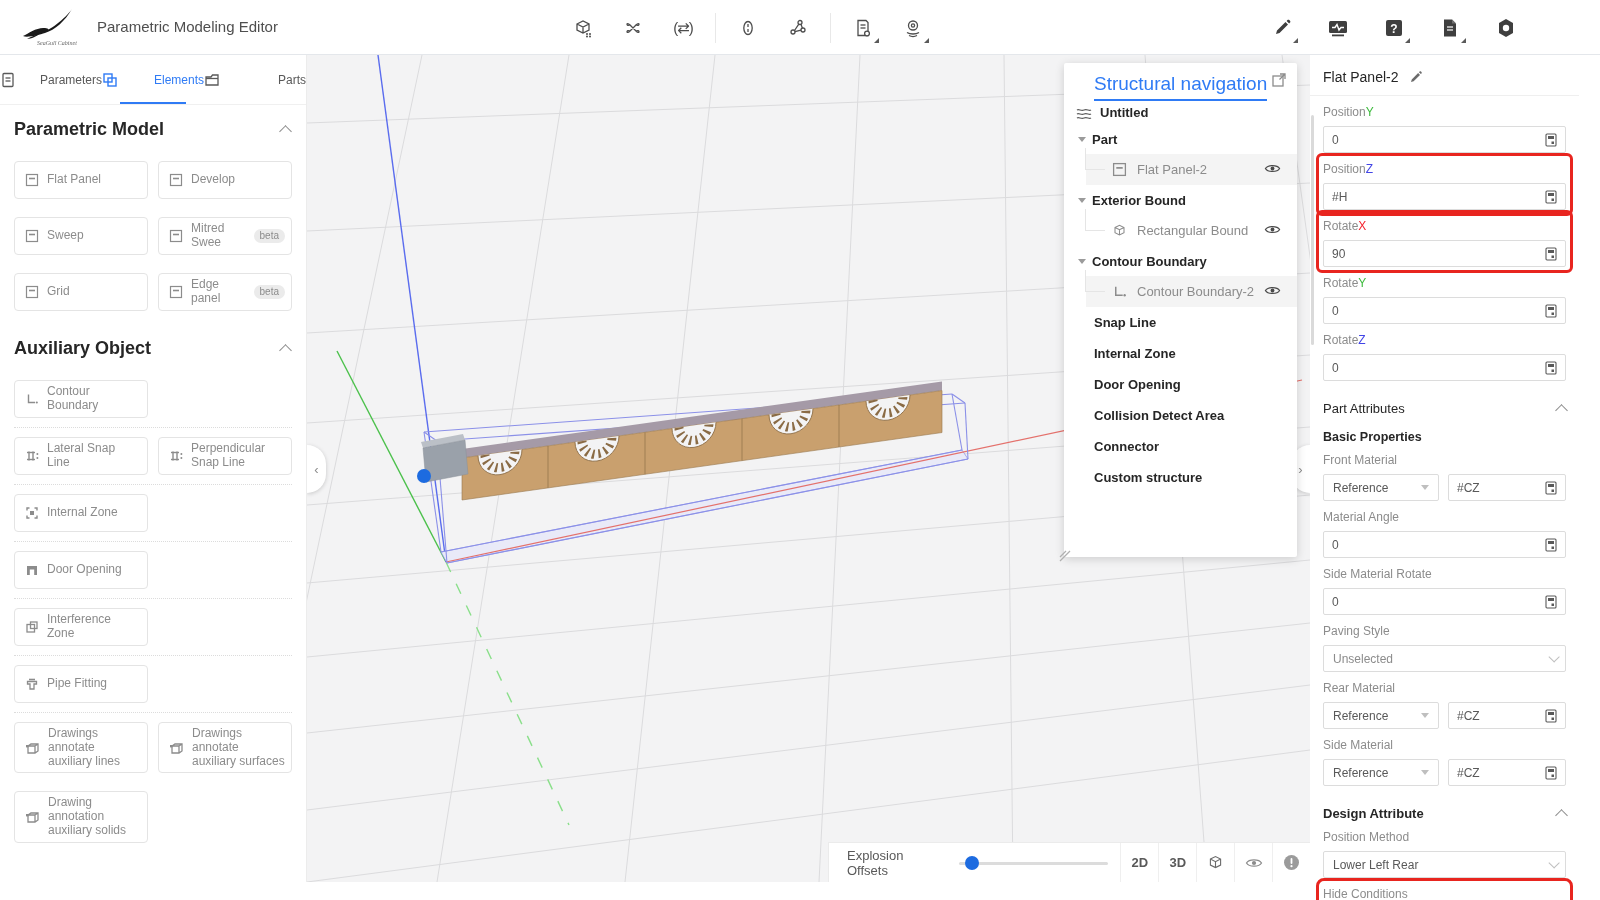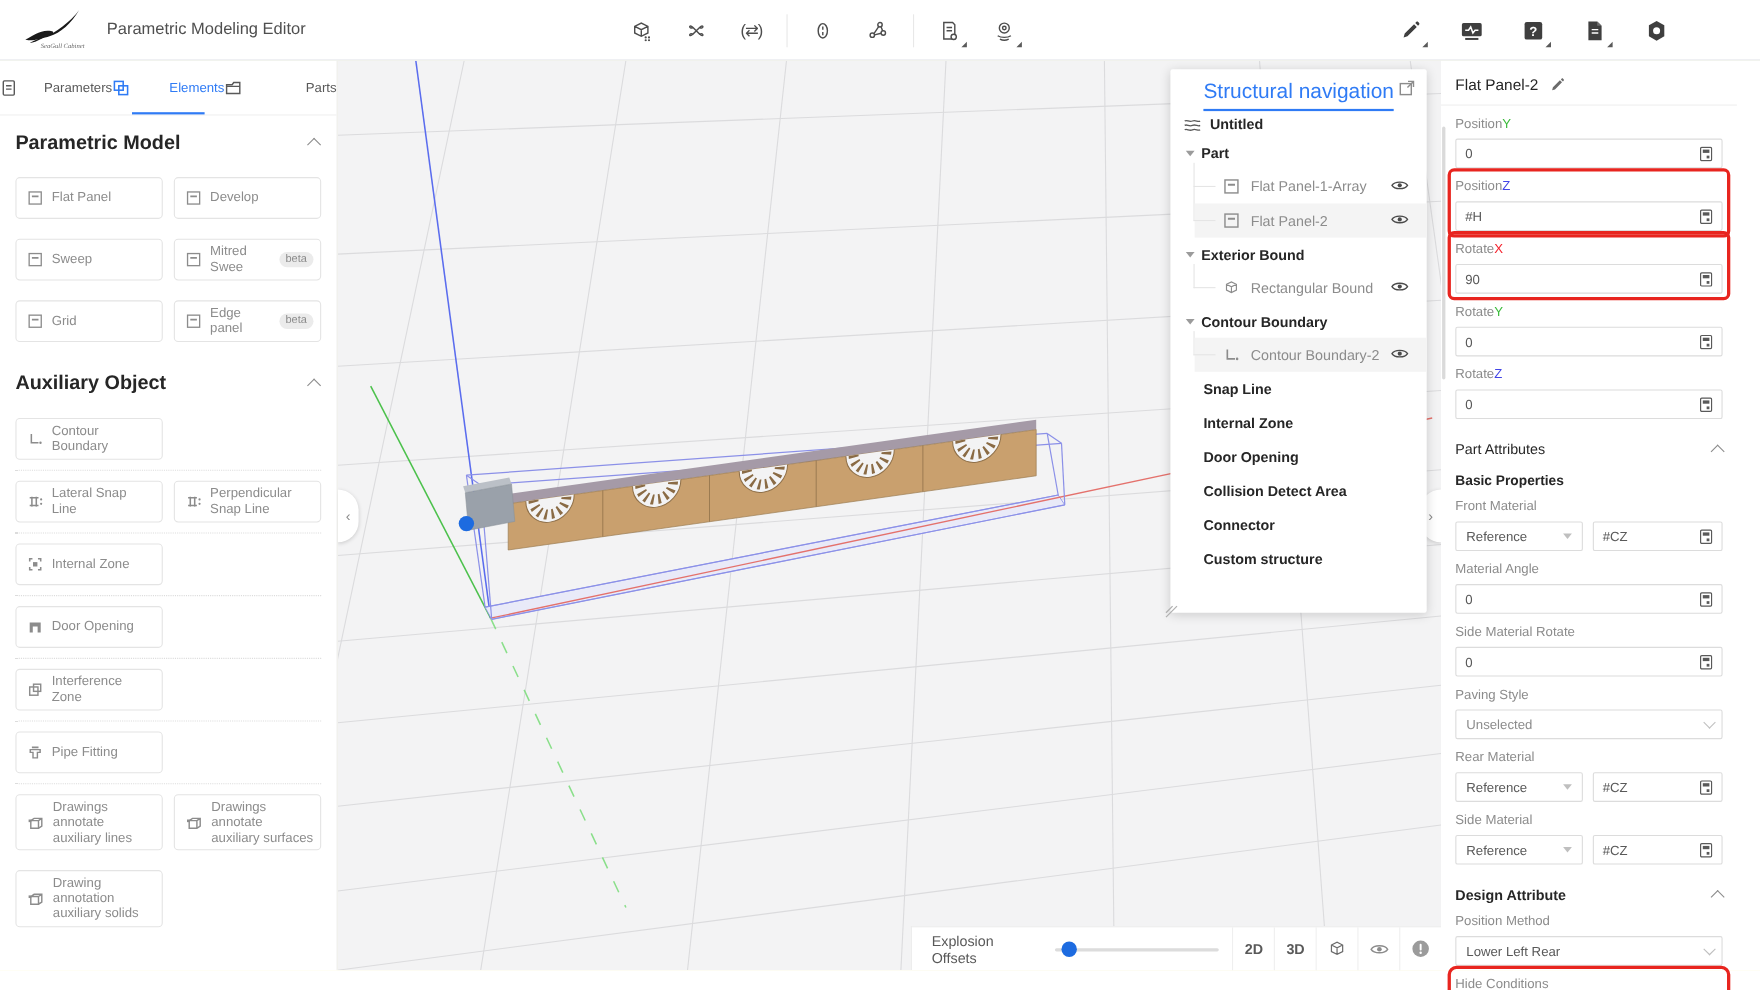--- a/index.html
+++ b/index.html
@@ -1,18 +1,18 @@
 <!DOCTYPE html>
 <html><head>
 <meta charset="utf-8">
 <style>
   * { margin:0; padding:0; box-sizing:border-box; }
   html,body { width:1600px; height:900px; background:#fff; overflow:hidden;
               font-family:"Liberation Sans", sans-serif; color:#595959; }
-  .app { position:absolute; inset:0 0 18px 0; background:#fef9c3; }
+  .app { position:absolute; inset:0 0 18px 0; background:#22c55e; }
 
   
   .topbar { position:absolute; left:0; top:0; width:1600px; height:55px; background:#fff;
             border-bottom:1px solid #E4E7EB; z-index:30; }
   .logo { position:absolute; left:15px; top:3px; width:70px; height:50px; }
   .logo-caption { position:absolute; left:22px; top:37px; font-family:"Liberation Serif",serif;
                   font-style:italic; font-size:6px; color:#666; line-height:6px; width:60px; }
   .app-title { position:absolute; left:97px; top:18px; font-size:15px; color:#4F4F4F; }
   .tb-group { position:absolute; top:0; height:55px; display:flex; align-items:center; gap:14px; }
   .tb-btn { position:relative; width:36px; height:36px; display:flex; align-items:center;
@@ -564,31 +564,20 @@
         <path d="M1 12 C3 10.5 5 13.5 8 12 C11 10.5 13 13.5 15 12"></path>
       </svg>
       <span>Untitled</span>
     </div>
 
     <div class="tree-group">
       <span class="tree-caret"></span>
       <span>Part</span>
     </div>
     <div class="tree-children">
-      <div class="tree-leaf">
-        <svg width="15" height="15" viewBox="0 0 14 14" fill="none" stroke="#8C8C8C" stroke-width="1.2">
-            <rect x="1.5" y="1.5" width="11" height="11"></rect>
-            <line x1="4" y1="5.5" x2="10" y2="5.5" stroke-width="1.6"></line>
-          </svg>
-        <span>Flat Panel-1-Array</span>
-        <svg class="eye" width="17" height="15" viewBox="0 0 18 14">
-            <path d="M1.5 7 C4 2.8 14 2.8 16.5 7 C14 11.2 4 11.2 1.5 7 Z" fill="none" stroke="#4A4A4A" stroke-width="1.3"></path>
-            <circle cx="9" cy="7" r="2" fill="#4A4A4A"></circle>
-          </svg>
-      </div>
       <div class="tree-leaf selected">
         <svg width="15" height="15" viewBox="0 0 14 14" fill="none" stroke="#8C8C8C" stroke-width="1.2">
             <rect x="1.5" y="1.5" width="11" height="11"></rect>
             <line x1="4" y1="5.5" x2="10" y2="5.5" stroke-width="1.6"></line>
           </svg>
         <span>Flat Panel-2</span>
         <svg class="eye" width="17" height="15" viewBox="0 0 18 14">
             <path d="M1.5 7 C4 2.8 14 2.8 16.5 7 C14 11.2 4 11.2 1.5 7 Z" fill="none" stroke="#4A4A4A" stroke-width="1.3"></path>
             <circle cx="9" cy="7" r="2" fill="#4A4A4A"></circle>
           </svg>

